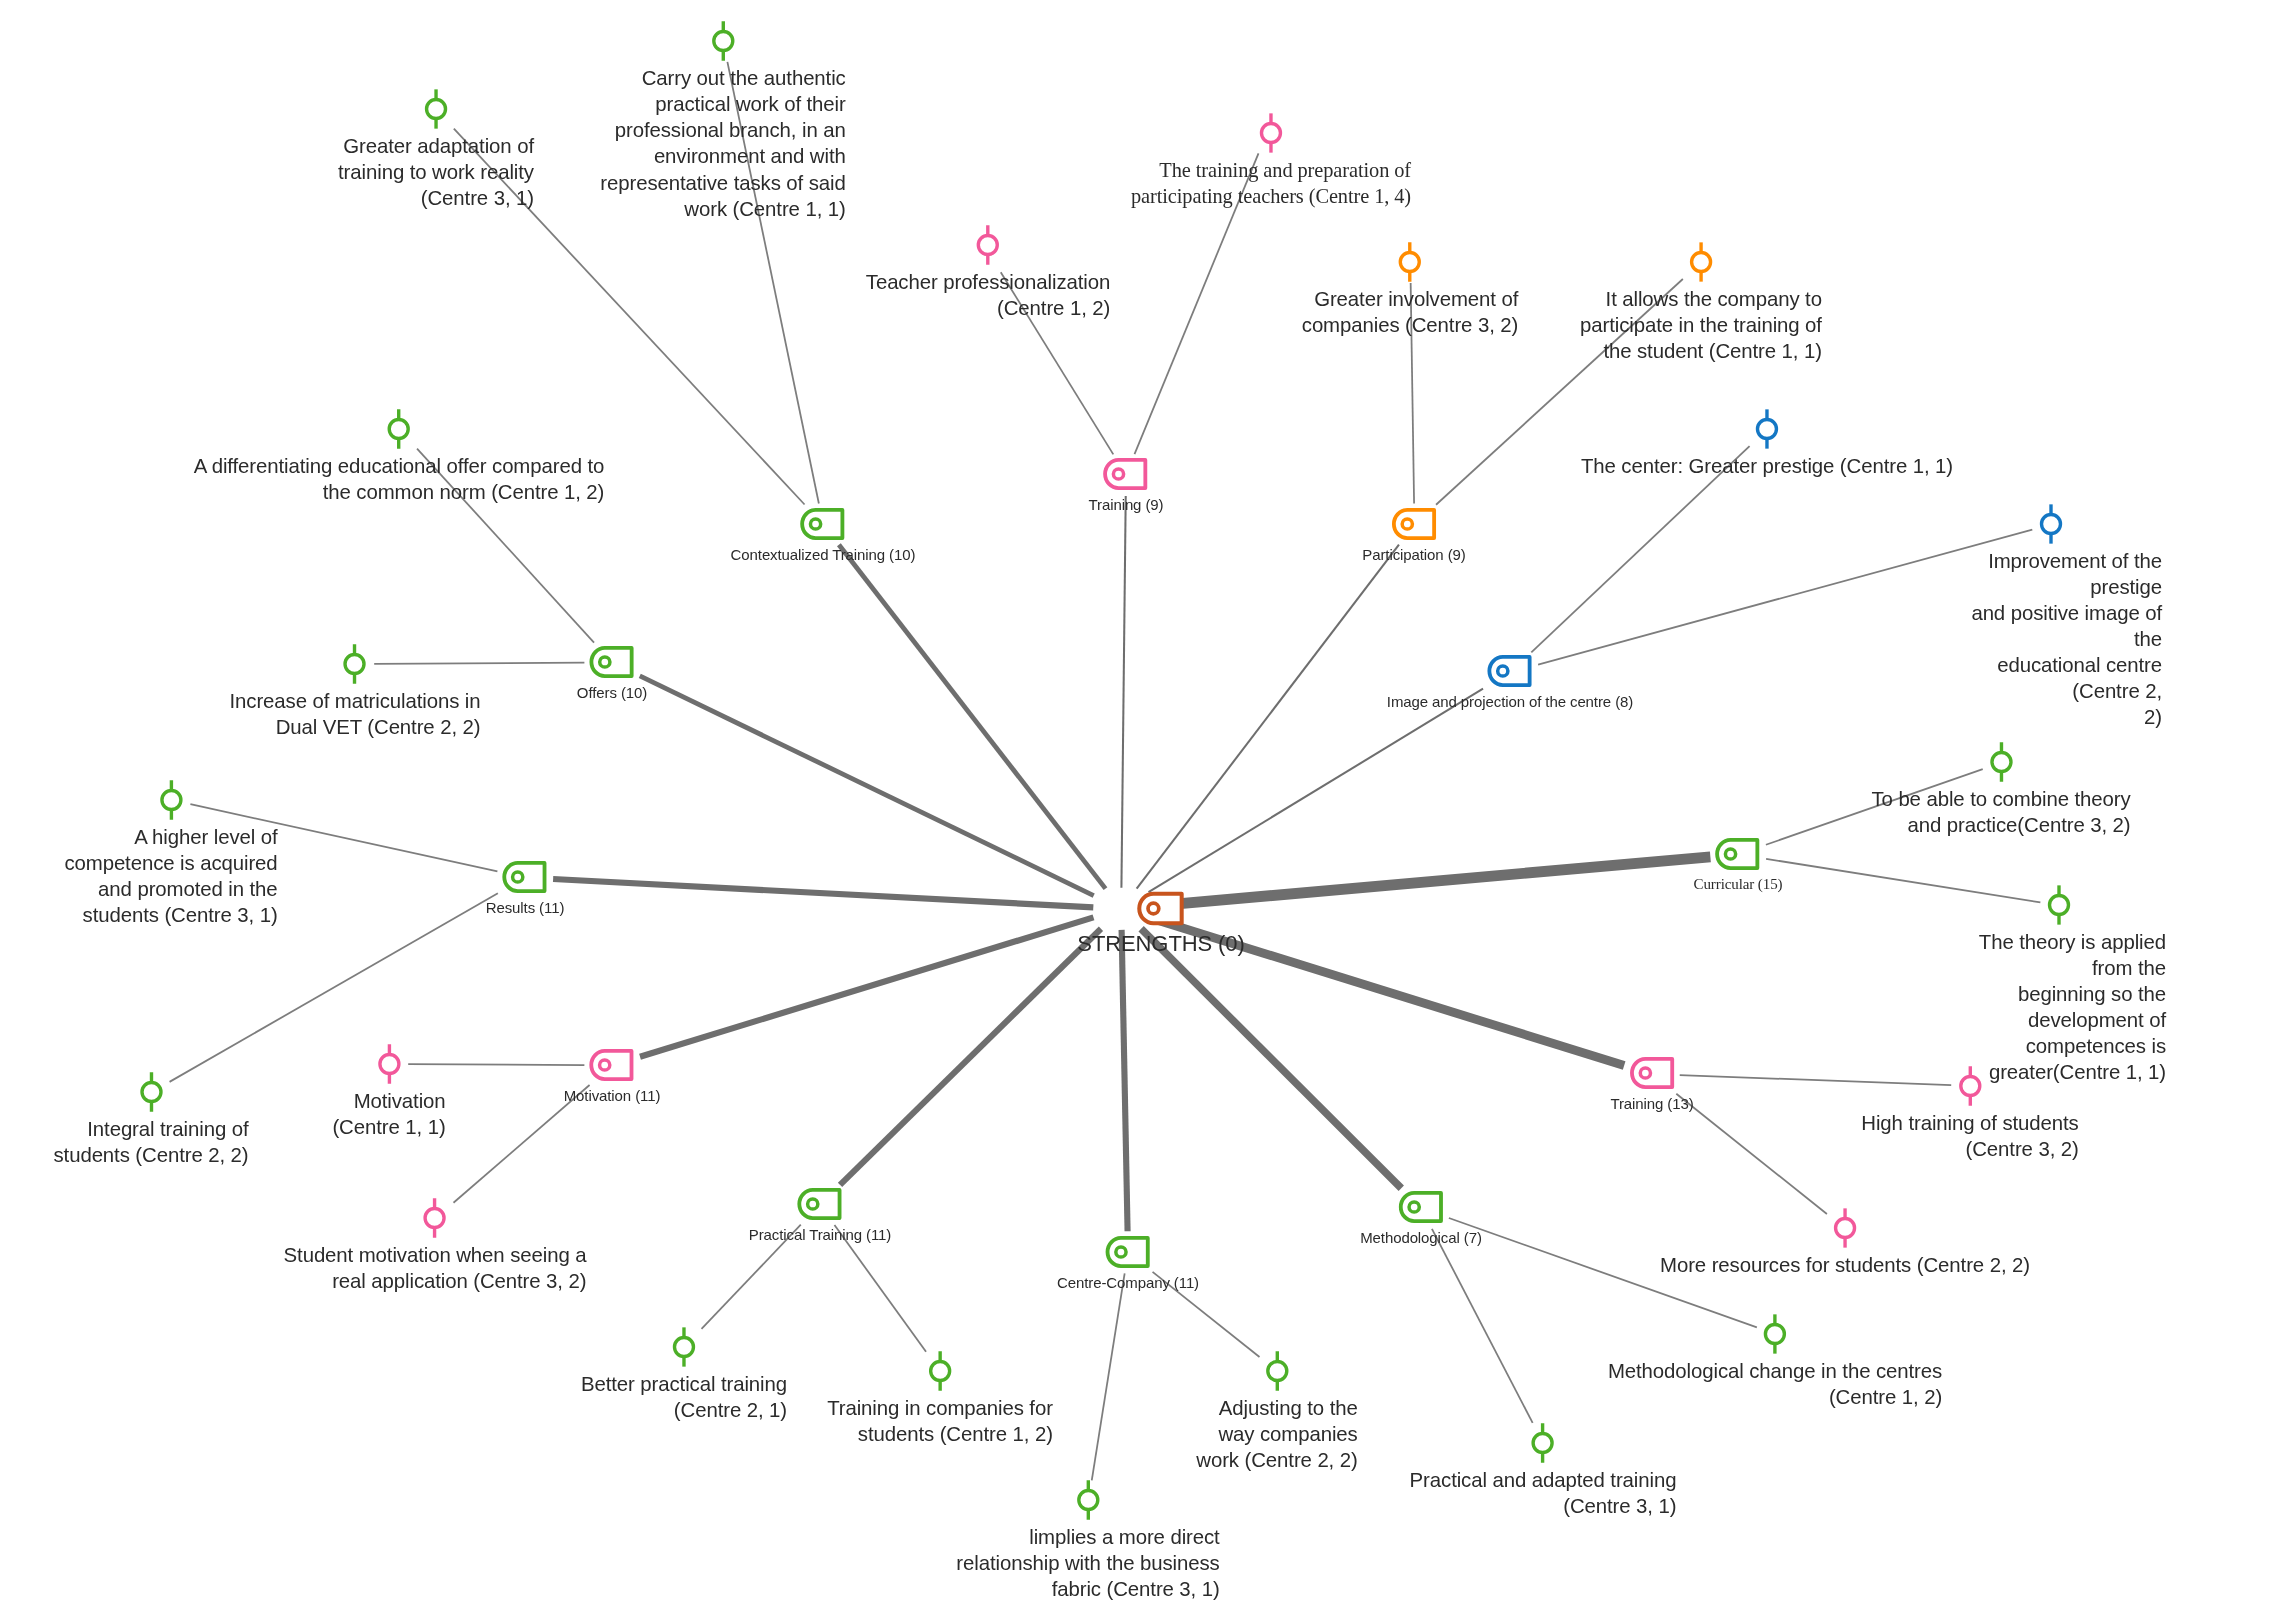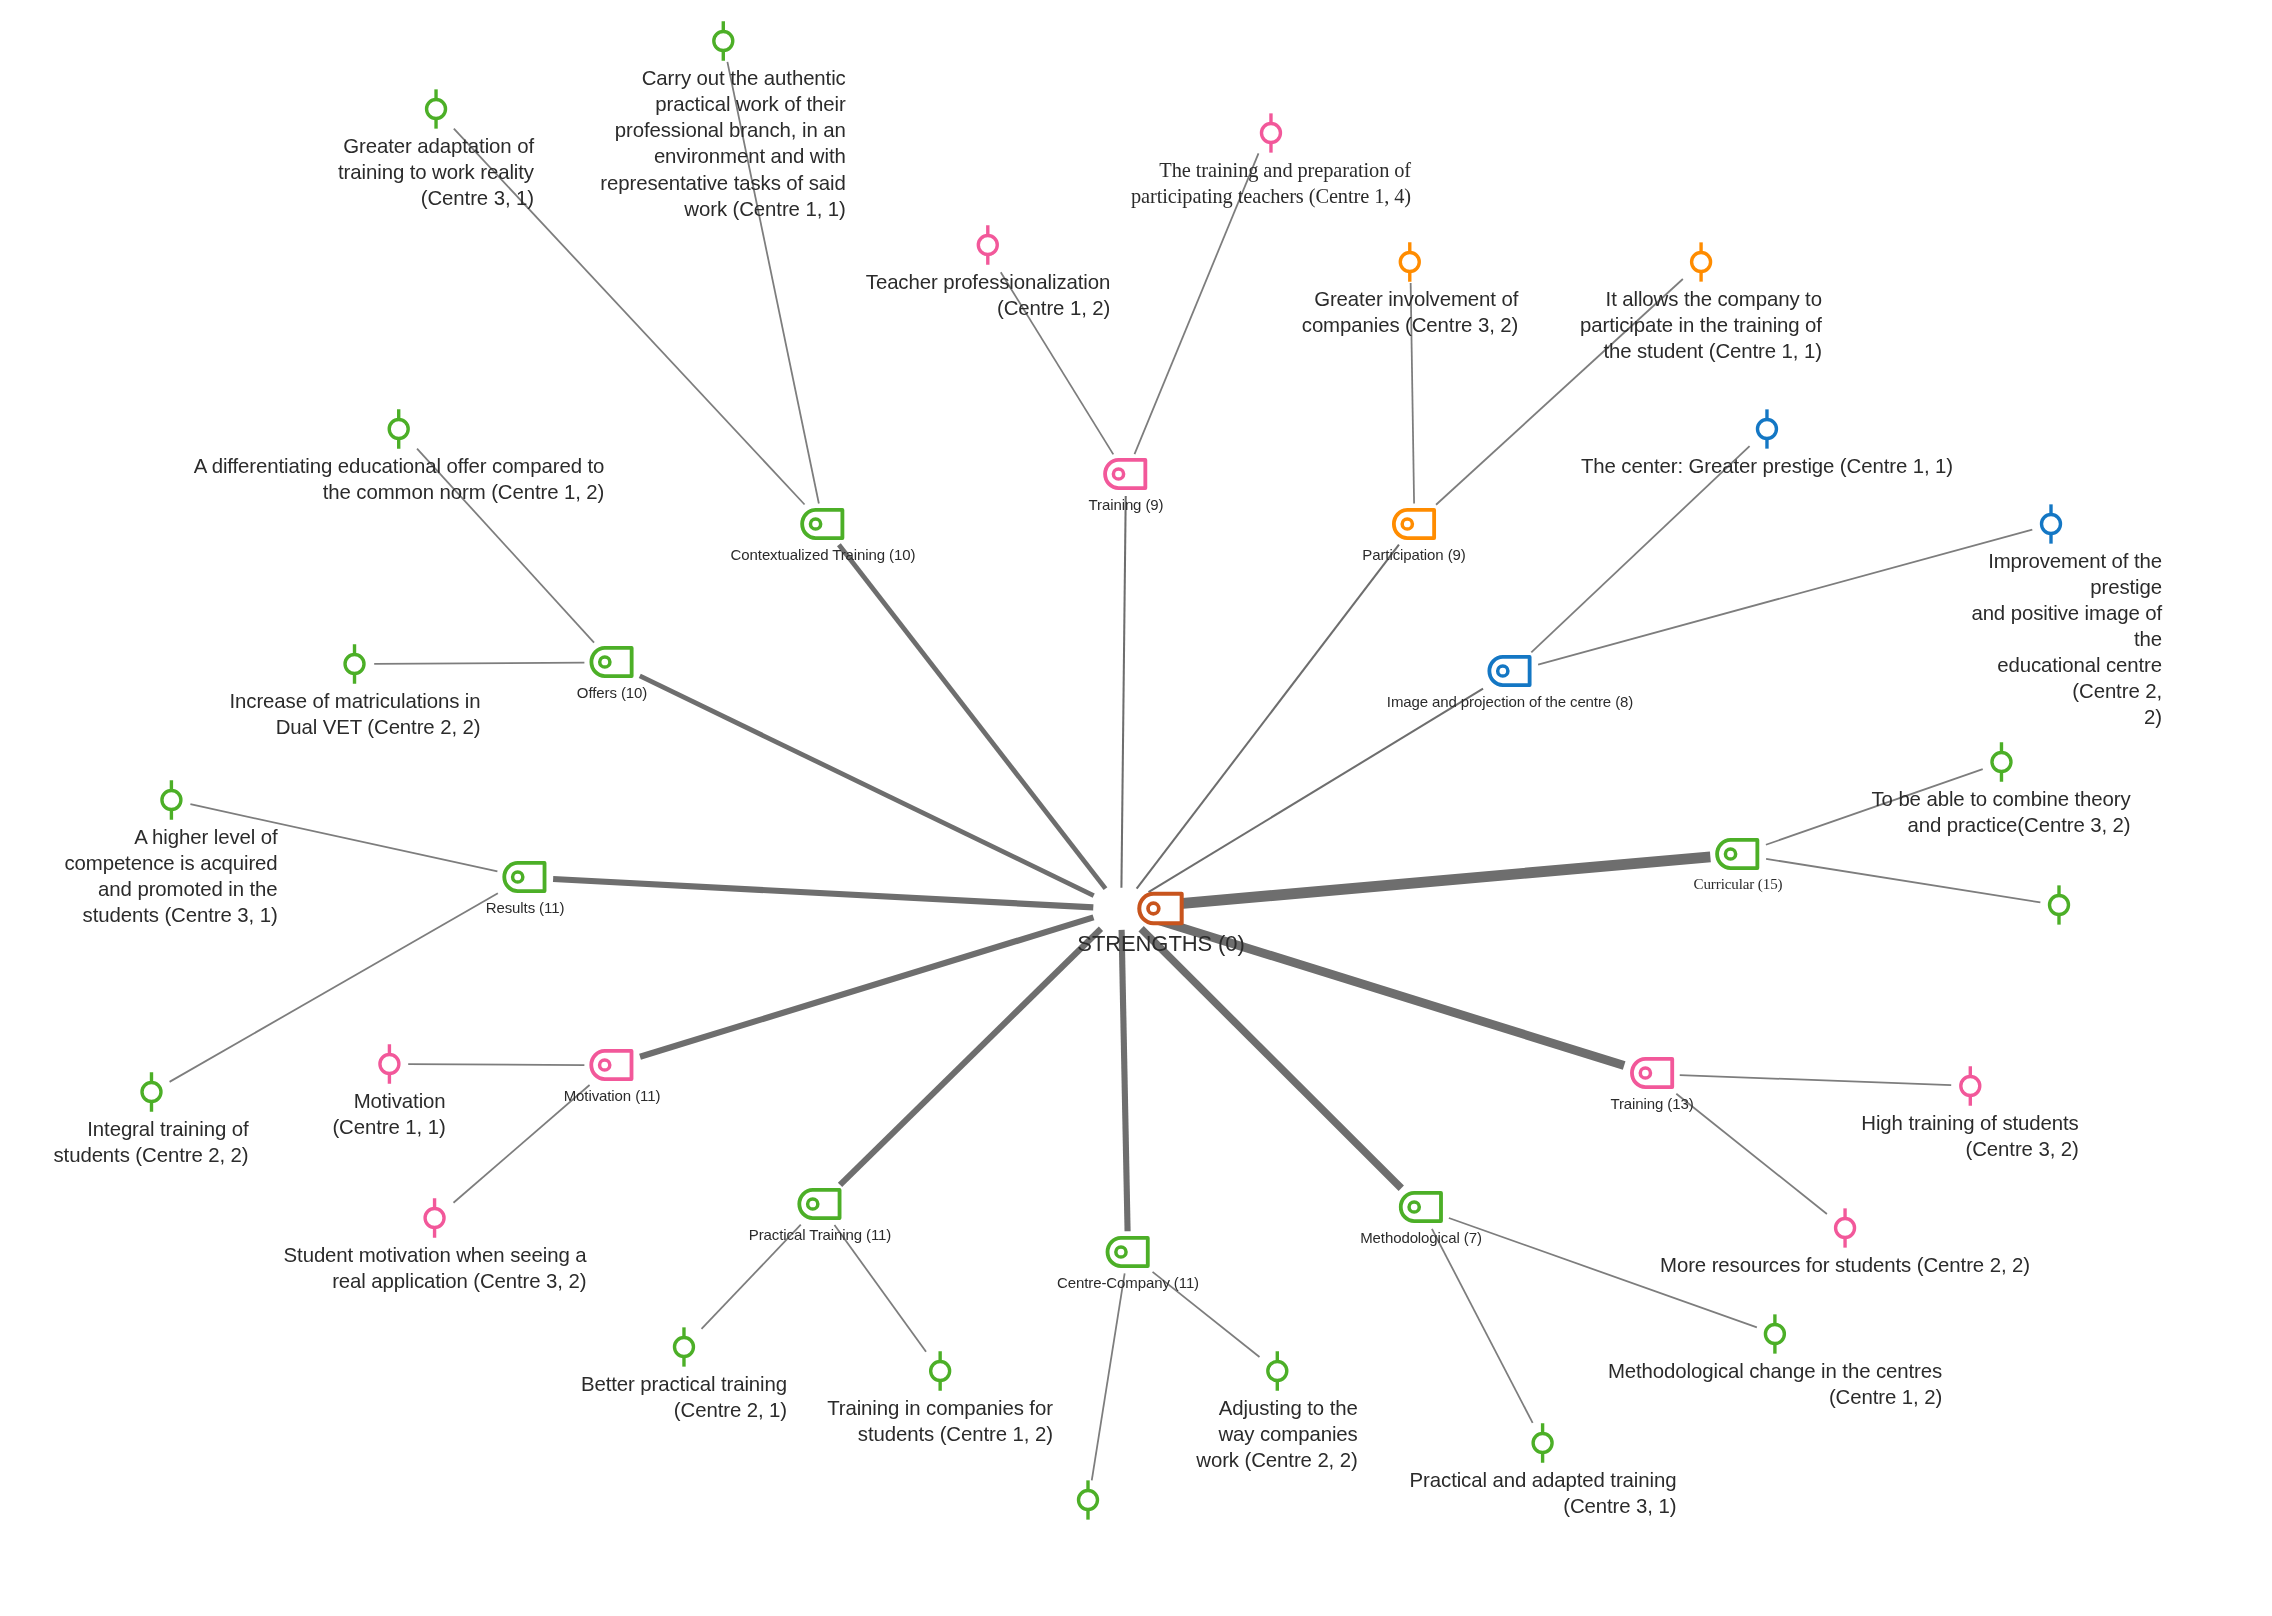--- a/index.html
+++ b/index.html
@@ -313,20 +313,23 @@
           <circle cx="22" cy="31" r="14" fill="#ffffff" stroke="#4caf27" stroke-width="5"></circle>
         </svg>
         <span class="lbl">Training in companies for
 students (Centre 1, 2)</span>
       </div>
       <div class="node quote" style="left: 1088px; top: 1479px;">
         <svg width="30" height="42" viewBox="0 0 44 62" class="glyph">
           <line x1="22" y1="2" x2="22" y2="60" stroke="#4caf27" stroke-width="5"></line>
           <circle cx="22" cy="31" r="14" fill="#ffffff" stroke="#4caf27" stroke-width="5"></circle>
         </svg>
+        <span class="lbl">limplies a more direct
+relationship with the business
+fabric (Centre 3, 1)</span>
       </div>
       <div class="node quote" style="left: 1277px; top: 1350px;">
         <svg width="30" height="42" viewBox="0 0 44 62" class="glyph">
           <line x1="22" y1="2" x2="22" y2="60" stroke="#4caf27" stroke-width="5"></line>
           <circle cx="22" cy="31" r="14" fill="#ffffff" stroke="#4caf27" stroke-width="5"></circle>
         </svg>
         <span class="lbl">Adjusting to the
 way companies
 work (Centre 2, 2)</span>
       </div>
@@ -367,16 +370,19 @@
           <circle cx="22" cy="31" r="14" fill="#ffffff" stroke="#4caf27" stroke-width="5"></circle>
         </svg>
         <span class="lbl">To be able to combine theory
 and practice(Centre 3, 2)</span>
       </div>
       <div class="node quote" style="left: 2059px; top: 884px;">
         <svg width="30" height="42" viewBox="0 0 44 62" class="glyph">
           <line x1="22" y1="2" x2="22" y2="60" stroke="#4caf27" stroke-width="5"></line>
           <circle cx="22" cy="31" r="14" fill="#ffffff" stroke="#4caf27" stroke-width="5"></circle>
         </svg>
+        <span class="lbl">The theory is applied from the
+beginning so the development of
+competences is greater(Centre 1, 1)</span>
       </div>
     </div>
 </div>
 
 
 </body></html>

